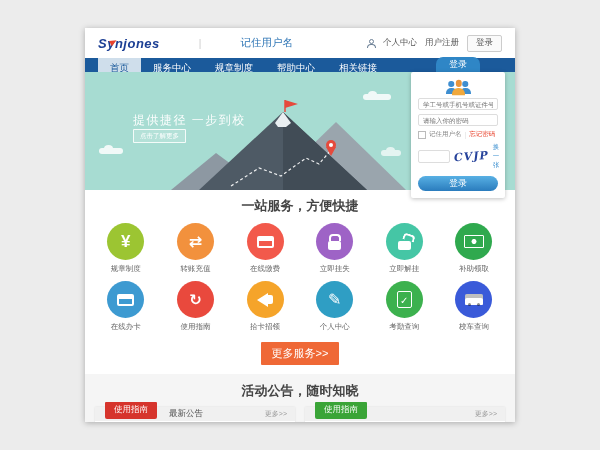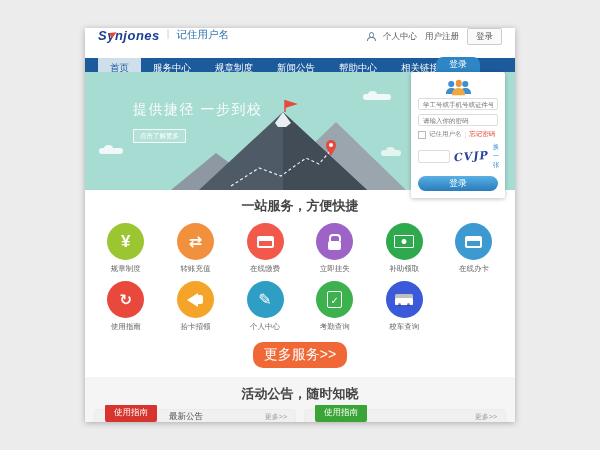--- a/index.html
+++ b/index.html
@@ -2,42 +2,42 @@
 <html><head>
 <meta charset="utf-8">
 <style>
   html,body{margin:0;padding:0;}
   #stage{position:relative;width:600px;height:450px;background:#ececec;overflow:hidden;
          font-family:"Liberation Sans","DejaVu Sans",sans-serif;}
   #page{position:absolute;left:85px;top:28px;width:430px;height:394px;background:#fff;
         box-shadow:0 1px 6px rgba(0,0,0,.28);overflow:hidden;}
 
   
-  .hdr{height:30px;display:flex;align-items:flex-start;padding:0 13px;background:#fff;}
+  .hdr{height:30px;display:flex;align-items:center;padding:0 13px;background:#fff;gap:32px;}
   .logo{font-size:13px;font-weight:bold;font-style:italic;color:#1c3f94;position:relative;letter-spacing:.5px;}
   .logo::after{content:"";position:absolute;left:12px;top:3px;border-left:7px solid #e8442e;
                border-top:3px solid transparent;border-bottom:3px solid transparent;transform:rotate(-28deg);}
   .logo-div{color:#ccc;margin:0 7px;font-size:10px;}
   .logo-sub{color:#2e75b5;font-size:10.5px;}
   .hdr-right{margin-left:auto;display:flex;align-items:center;gap:8px;}
   .user-icon{width:9px;height:9px;position:relative;display:inline-block;}
   .user-icon::before{content:"";position:absolute;top:0;left:2.5px;width:3.5px;height:3.5px;border-radius:50%;border:1px solid #6b7f95;}
   .user-icon::after{content:"";position:absolute;bottom:0;left:.5px;width:7px;height:3px;border-radius:4px 4px 0 0;border:1px solid #6b7f95;border-bottom:none;}
   .hdr-link{font-size:8.5px;color:#555;}
   .hdr-btn{font-size:8.5px;color:#555;border:1px solid #ccc;padding:1.5px 8px;border-radius:2px;background:#fafafa;}
 
   
   .nav{height:14px;background:#1b5a9b;display:flex;padding-left:13px;}
   .nav-item{font-size:9.5px;color:#fff;line-height:19px;padding:0 12px;}
   .nav-item.active{background:#cfdeeb;color:#1b5a9b;}
 
   
   .banner{height:118px;background:#a7dcd2;position:relative;}
   .banner-title{position:absolute;left:46px;top:16px;color:#fff;font-size:16.5px;font-weight:bold;letter-spacing:2.5px;}
-  .banner-sub{position:absolute;left:48px;top:29px;color:rgba(255,255,255,.95);font-size:14px;letter-spacing:1.5px;}
+  .banner-sub{position:absolute;left:48px;top:40px;color:rgba(255,255,255,.95);font-size:12px;letter-spacing:1.5px;}
   .banner-cta{position:absolute;left:48px;top:57px;border:1px solid rgba(255,255,255,.85);color:#fff;
               font-size:6.5px;padding:1.5px 6px;background:rgba(255,255,255,.15);border-radius:1px;}
   .mountain{position:absolute;left:86px;bottom:0;width:235px;height:92px;}
   .cloud{position:absolute;background:#fff;opacity:.85;border-radius:10px;height:6px;width:24px;}
   .cloud::before{content:"";position:absolute;left:5px;top:-3px;width:9px;height:7px;border-radius:50%;background:#fff;}
   .c1{left:14px;top:76px;}
   .c2{left:278px;top:22px;width:28px;}
   .c3{left:296px;top:78px;width:20px;opacity:.7;}
 
   
@@ -66,22 +66,22 @@
   .lg-btn{margin-top:6px;width:100%;height:15px;border:none;border-radius:8px;
           background:linear-gradient(#58b0e4,#2a7cbd);color:#fff;font-size:9px;font-family:inherit;}
 
   
   .svc-sec{padding-top:7px;background:#fff;}
   .sec-title{text-align:center;font-size:13px;color:#444;font-weight:bold;}
   .grid{display:flex;flex-wrap:wrap;margin-top:8px;padding:0 6px;}
   .svc{width:16.66%;box-sizing:border-box;display:flex;flex-direction:column;align-items:center;margin-bottom:7px;}
   .circle{width:37px;height:37px;border-radius:50%;display:flex;align-items:center;justify-content:center;}
   .svc-label{font-size:7.5px;color:#666;margin-top:4px;}
-  .more-btn{display:block;margin:3px auto 9px;background:#ef6836;color:#fff;border:none;border-radius:10px;
-            font-size:14px;padding:4px 11px;font-family:inherit;}
+  .more-btn{display:block;margin:3px auto 9px;background:#ef6836;color:#fff;border:none;border-radius:1px;
+            font-size:11px;padding:4px 11px;font-family:inherit;}
 
   
   .icon{display:flex;flex-direction:column;align-items:center;justify-content:center;width:100%;height:100%;color:#fff;position:relative;}
   .icon-yen::before{content:"¥";font-size:17px;font-weight:bold;}
   .icon-transfer::before{content:"⇄";font-size:16px;font-weight:bold;}
   .icon-card::before{content:"";width:17px;height:12px;border:2px solid #fff;border-radius:2px;box-sizing:border-box;box-shadow:inset 0 3px #fff;}
   .icon-card-renew::before{content:"↻";font-size:15px;font-weight:bold;}
   .icon-lock::before,.icon-unlock::before{content:"";width:8px;height:5px;border:2px solid #fff;border-bottom:none;border-radius:4px 4px 0 0;}
   .icon-unlock::before{transform:translateX(5px) rotate(18deg);}
   .icon-lock::after,.icon-unlock::after{content:"";width:13px;height:9px;background:#fff;border-radius:2px;}
@@ -120,21 +120,20 @@
         <span class="hdr-link">个人中心</span>
         <span class="hdr-link">用户注册</span>
         <span class="hdr-btn">登录</span>
       </span>
     </div>
 
     <div class="nav">
         <div class="nav-item active">首页</div>
         <div class="nav-item">服务中心</div>
         <div class="nav-item">规章制度</div>
-        <div class="nav-item">新闻公告</div>
         <div class="nav-item">帮助中心</div>
         <div class="nav-item">相关链接</div>
       </div>
 
     <div class="banner">
       <div class="banner-sub">提供捷径 一步到校</div>
       <span class="banner-cta">点击了解更多</span>
 
       <svg class="mountain" viewBox="0 0 235 92">
         <polygon points="95,92 165,24 235,92" fill="#9aa5ad"></polygon>
@@ -201,20 +200,26 @@
             </div>
             <div class="svc-label">在线缴费</div>
           </div>
           <div class="svc">
             <div class="circle" style="background: rgb(158, 99, 198);">
               <span class="icon icon-lock"></span>
             </div>
             <div class="svc-label">立即挂失</div>
           </div>
           <div class="svc">
+            <div class="circle" style="background: rgb(69, 198, 165);">
+              <span class="icon icon-unlock"></span>
+            </div>
+            <div class="svc-label">立即解挂</div>
+          </div>
+          <div class="svc">
             <div class="circle" style="background: rgb(47, 169, 78);">
               <span class="icon icon-banknote"></span>
             </div>
             <div class="svc-label">补助领取</div>
           </div>
           <div class="svc">
             <div class="circle" style="background: rgb(61, 154, 209);">
               <span class="icon icon-card"></span>
             </div>
             <div class="svc-label">在线办卡</div>

